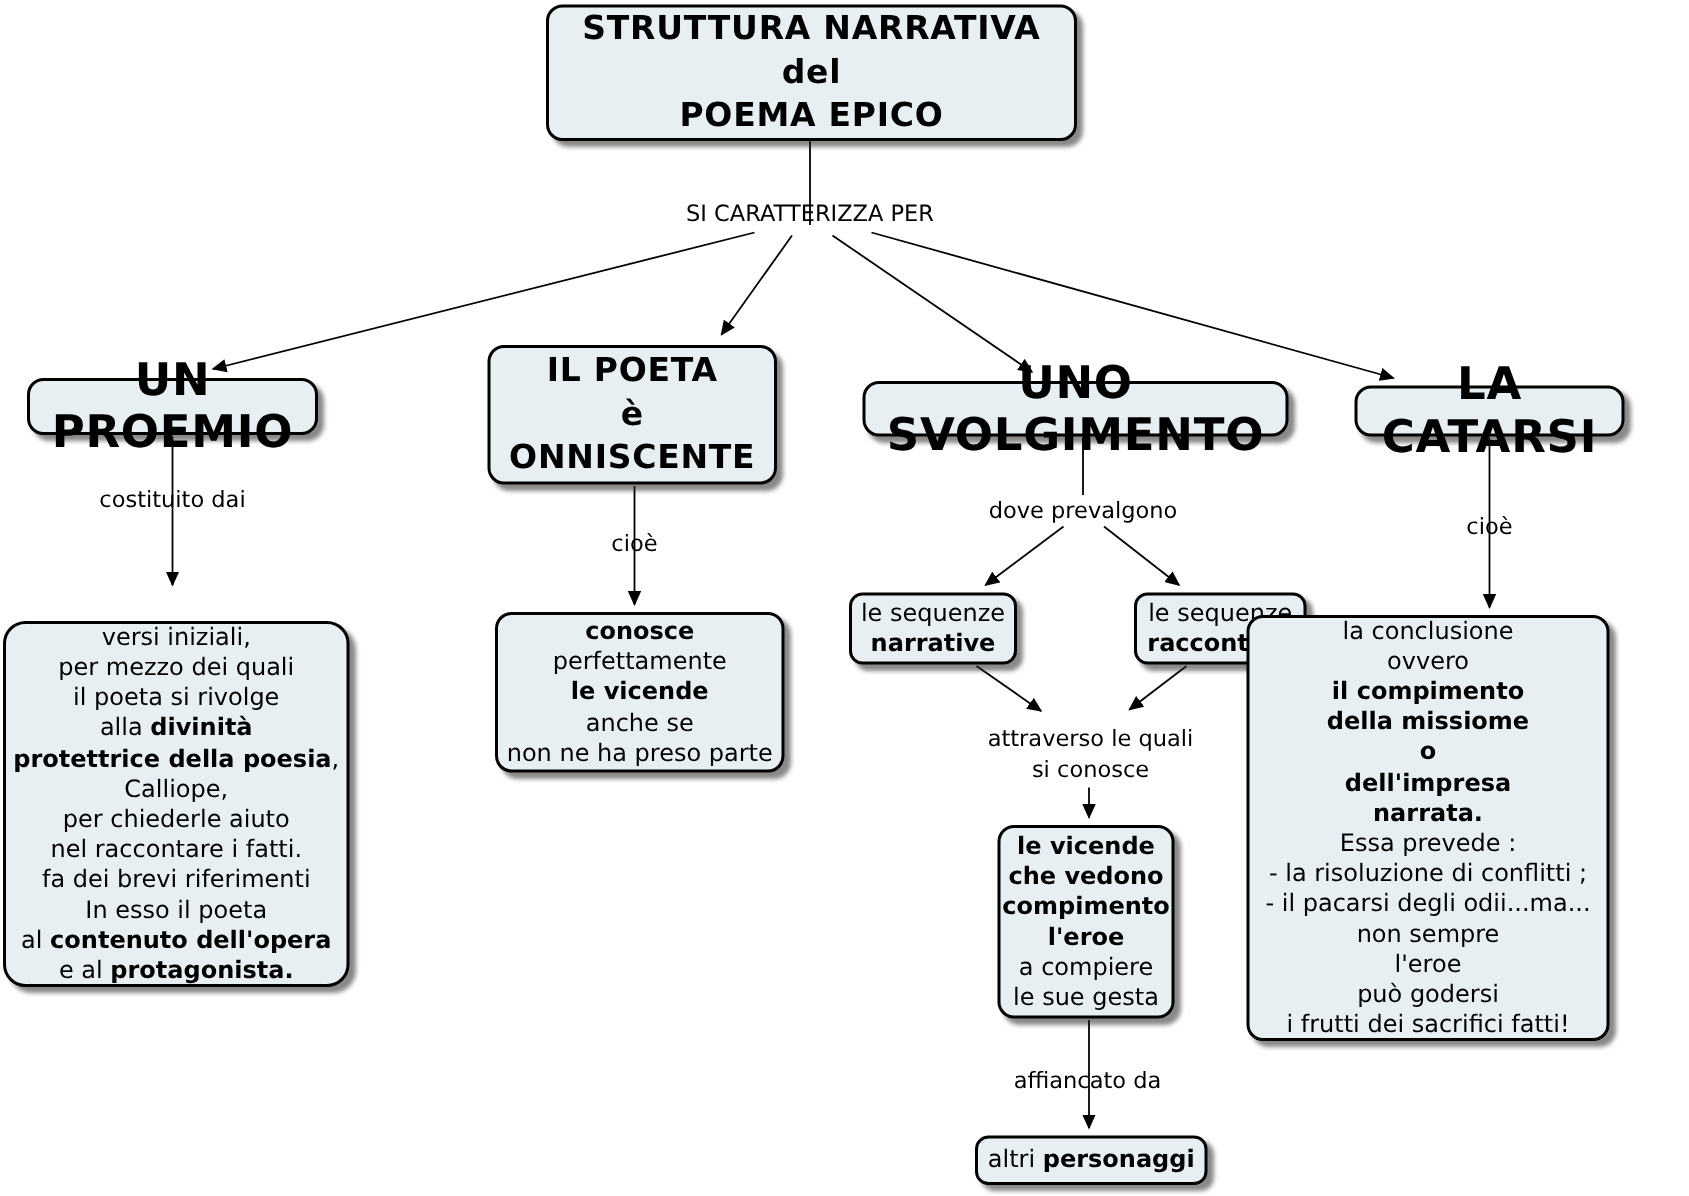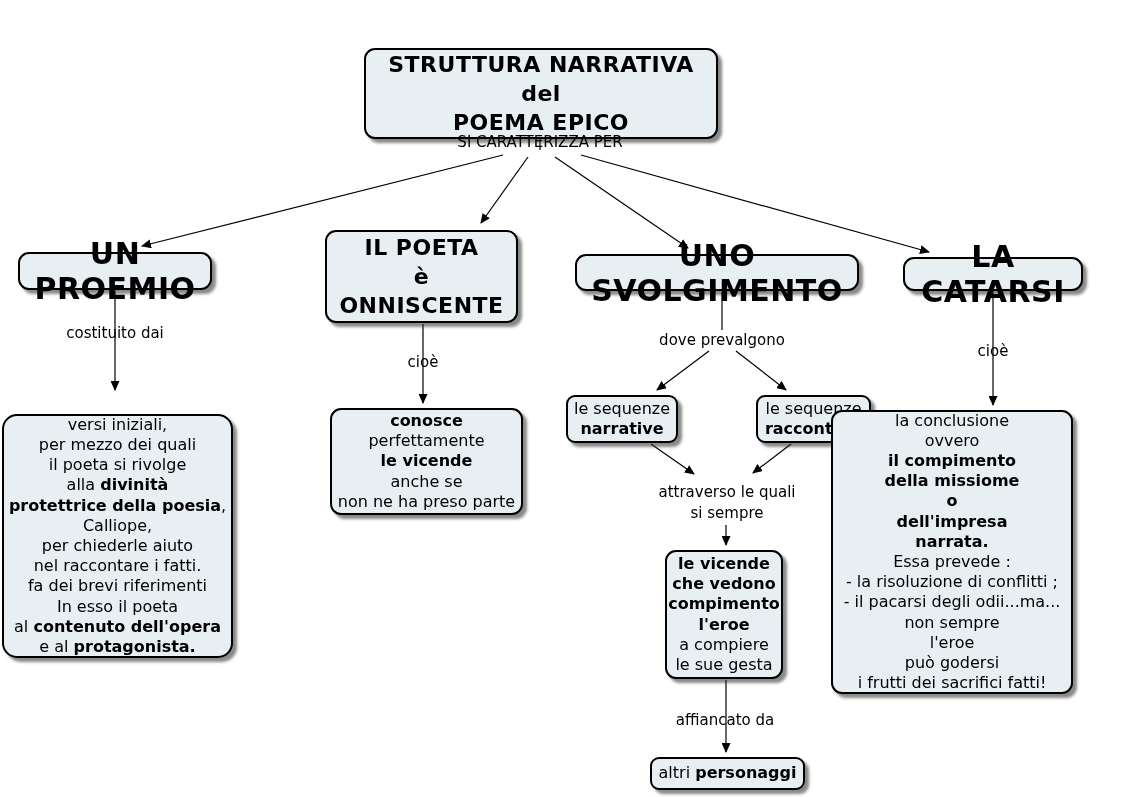--- a/index.html
+++ b/index.html
@@ -17,21 +17,21 @@
     text-align:center; z-index:2;
   }
   .hdr  { font-weight:bold; font-size:22px; line-height:29px; letter-spacing:0.5px; }
   .hdr1 { font-weight:bold; font-size:30px; letter-spacing:0.5px; }
   .txt  { font-size:16px; line-height:20.2px; }
   .txt .tline { white-space:nowrap; }
 
   .clabel { position:absolute; font-size:15px; line-height:21px; text-align:center; z-index:2; }
 
   
-  #n-title       { left:364px; top:3px;   width:354px; height:91px;margin-top:45px; }
+  #n-title       { left:364px; top:3px;   width:354px; height:91px; }
   #n-proemio     { left:18px;  top:252px; width:194px; height:38px; }
   #n-poeta       { left:325px; top:230px; width:193px; height:93px; }
   #n-svolgimento { left:575px; top:254px; width:284px; height:37px; }
   #n-catarsi     { left:903px; top:257px; width:180px; height:34px; }
   #n-proemio-txt { left:2px;   top:414px; width:231px; height:244px;border-radius:15px; }
   #n-conosce     { left:330px; top:408px; width:193px; height:107px; }
   #n-seqnarr     { left:566px; top:395px; width:112px; height:48px; border-radius:9px; }
   #n-seqdescr    { left:756px; top:395px; width:115px; height:48px; border-radius:9px; }
   #n-vicende     { left:665px; top:550px; width:118px; height:129px; }
   #n-personaggi  { left:650px; top:757px; width:155px; height:33px; border-radius:9px; }
@@ -130,21 +130,21 @@
       <div class="tline"><span style="font-weight: bold;">narrative</span></div>
     </div>
 
   <div id="n-seqdescr" class="node txt">
       <div class="tline"><span>le sequenze</span></div>
       <div class="tline"><span style="font-weight: bold;">raccontare</span></div>
     </div>
 
   <div id="l-attraverso" class="clabel">
       <div class="tline"><span>attraverso le quali</span></div>
-      <div class="tline"><span>si sempre</span></div>
+      <div class="tline"><span>si conosce</span></div>
     </div>
 
   <div id="n-vicende" class="node txt">
       <div class="tline"><span style="font-weight: bold;">le vicende</span></div>
       <div class="tline"><span style="font-weight: bold;">che vedono</span></div>
       <div class="tline"><span style="font-weight: bold;">compimento</span></div>
       <div class="tline"><span style="font-weight: bold;">l'eroe</span></div>
       <div class="tline"><span>a compiere</span></div>
       <div class="tline"><span>le sue gesta</span></div>
     </div>

